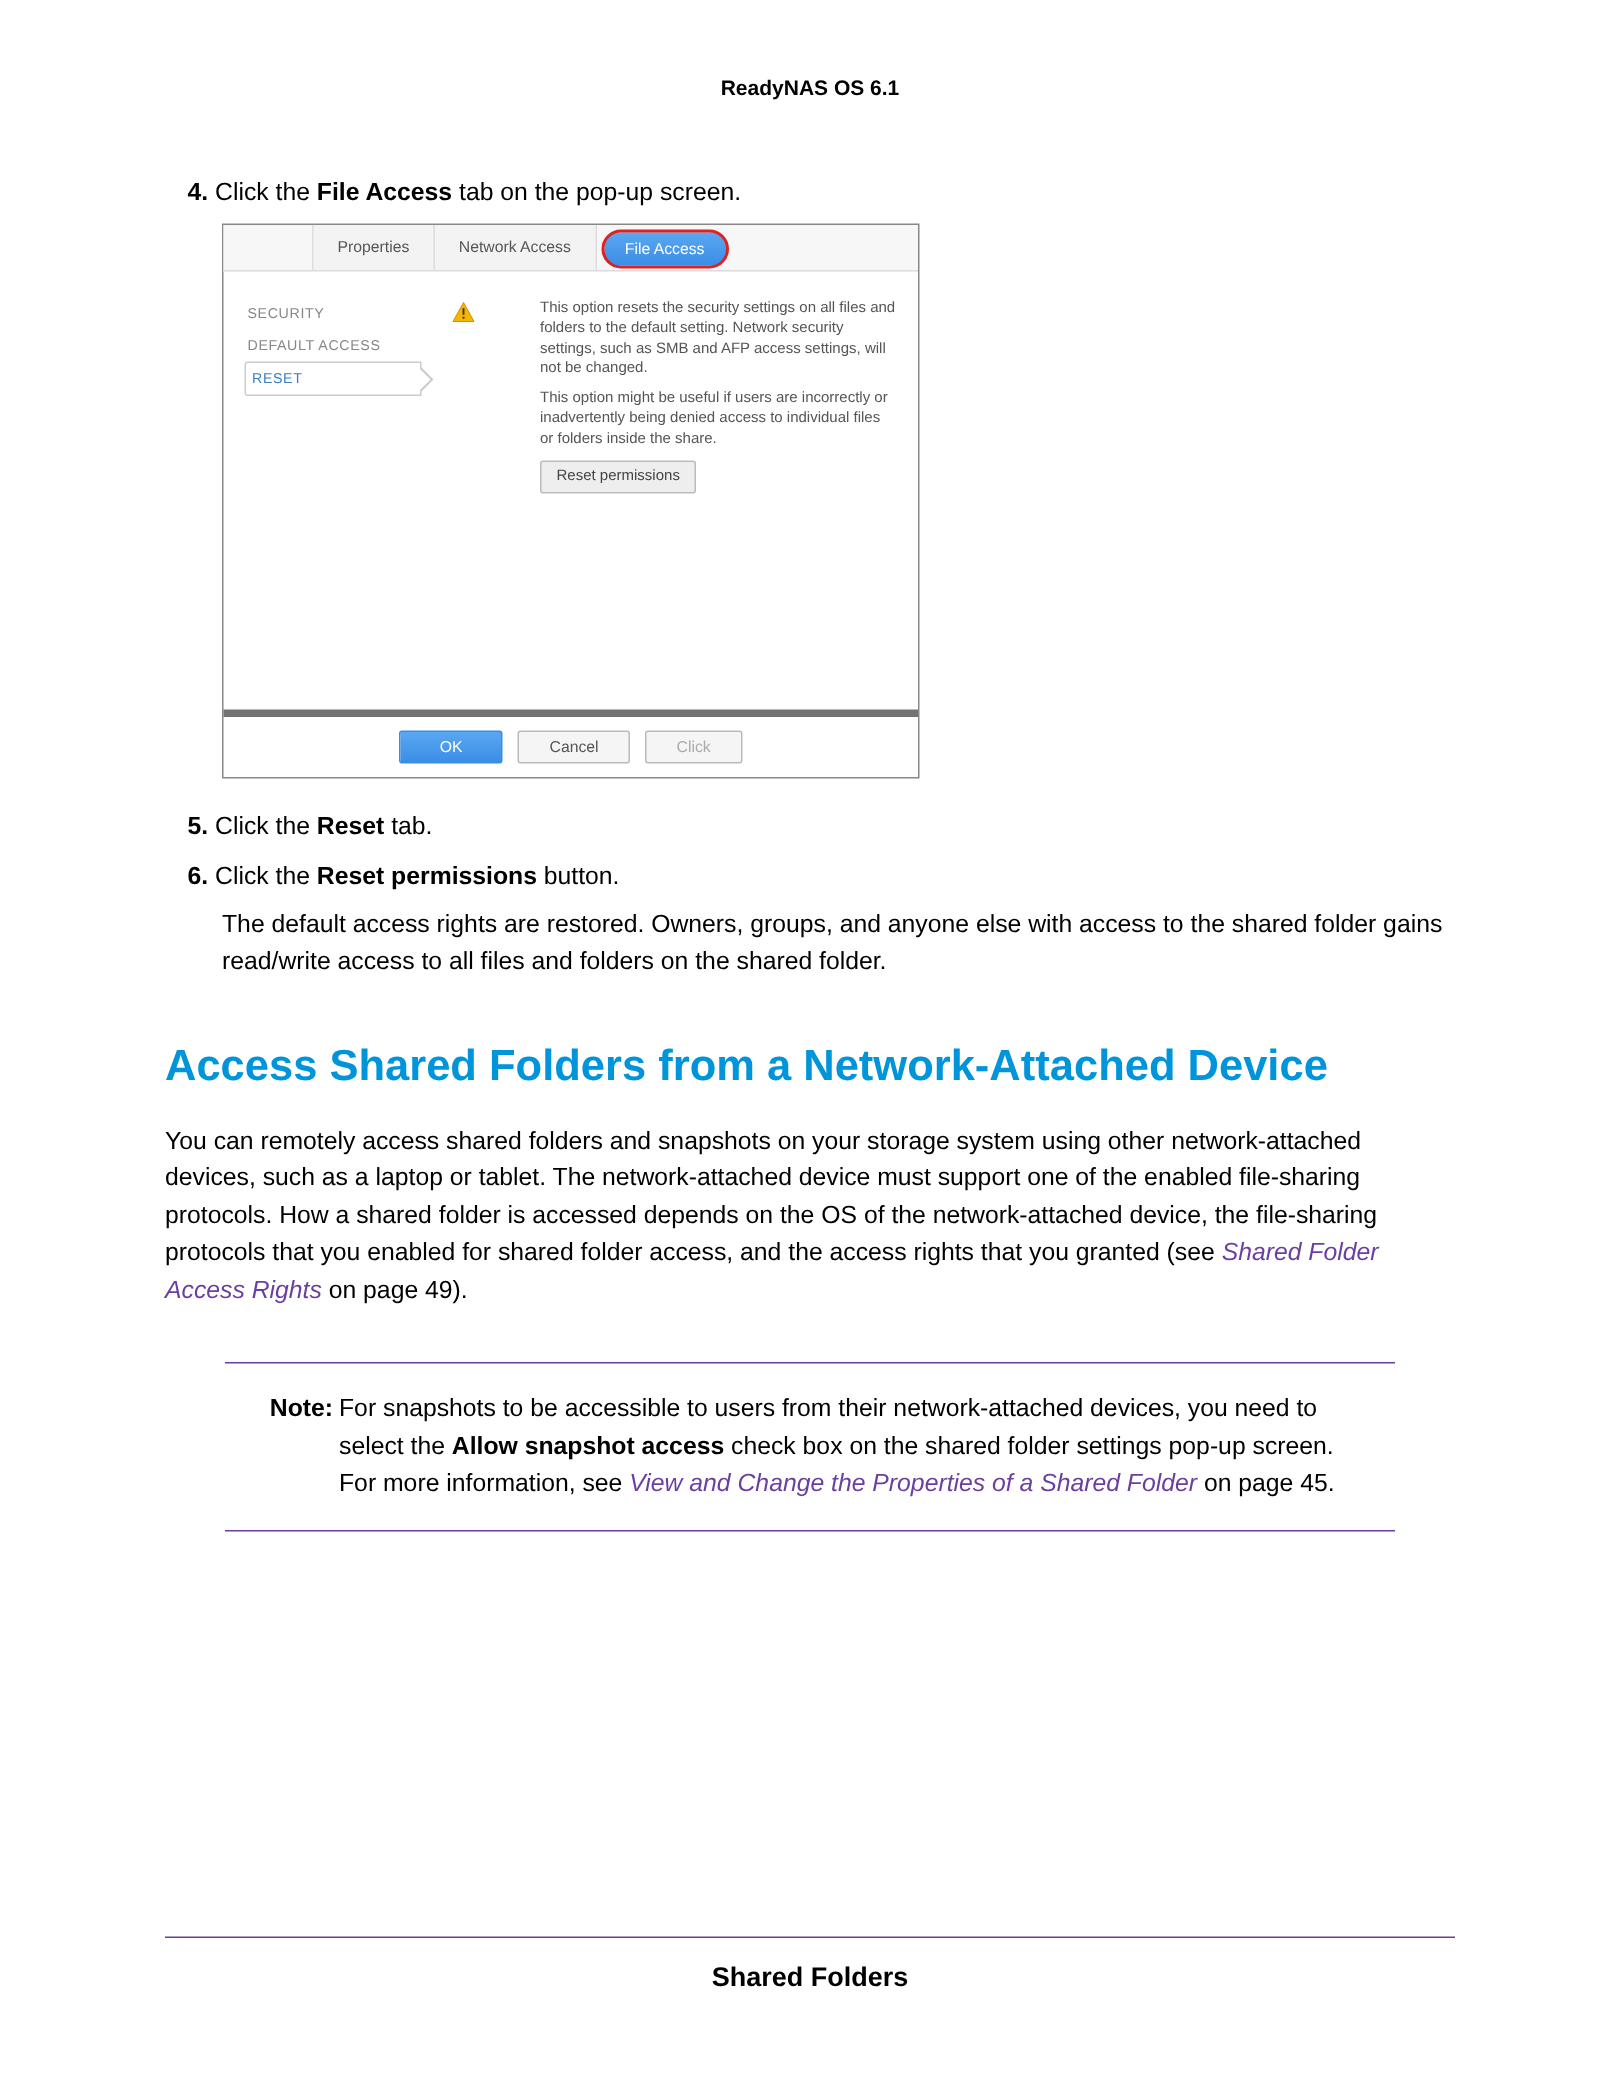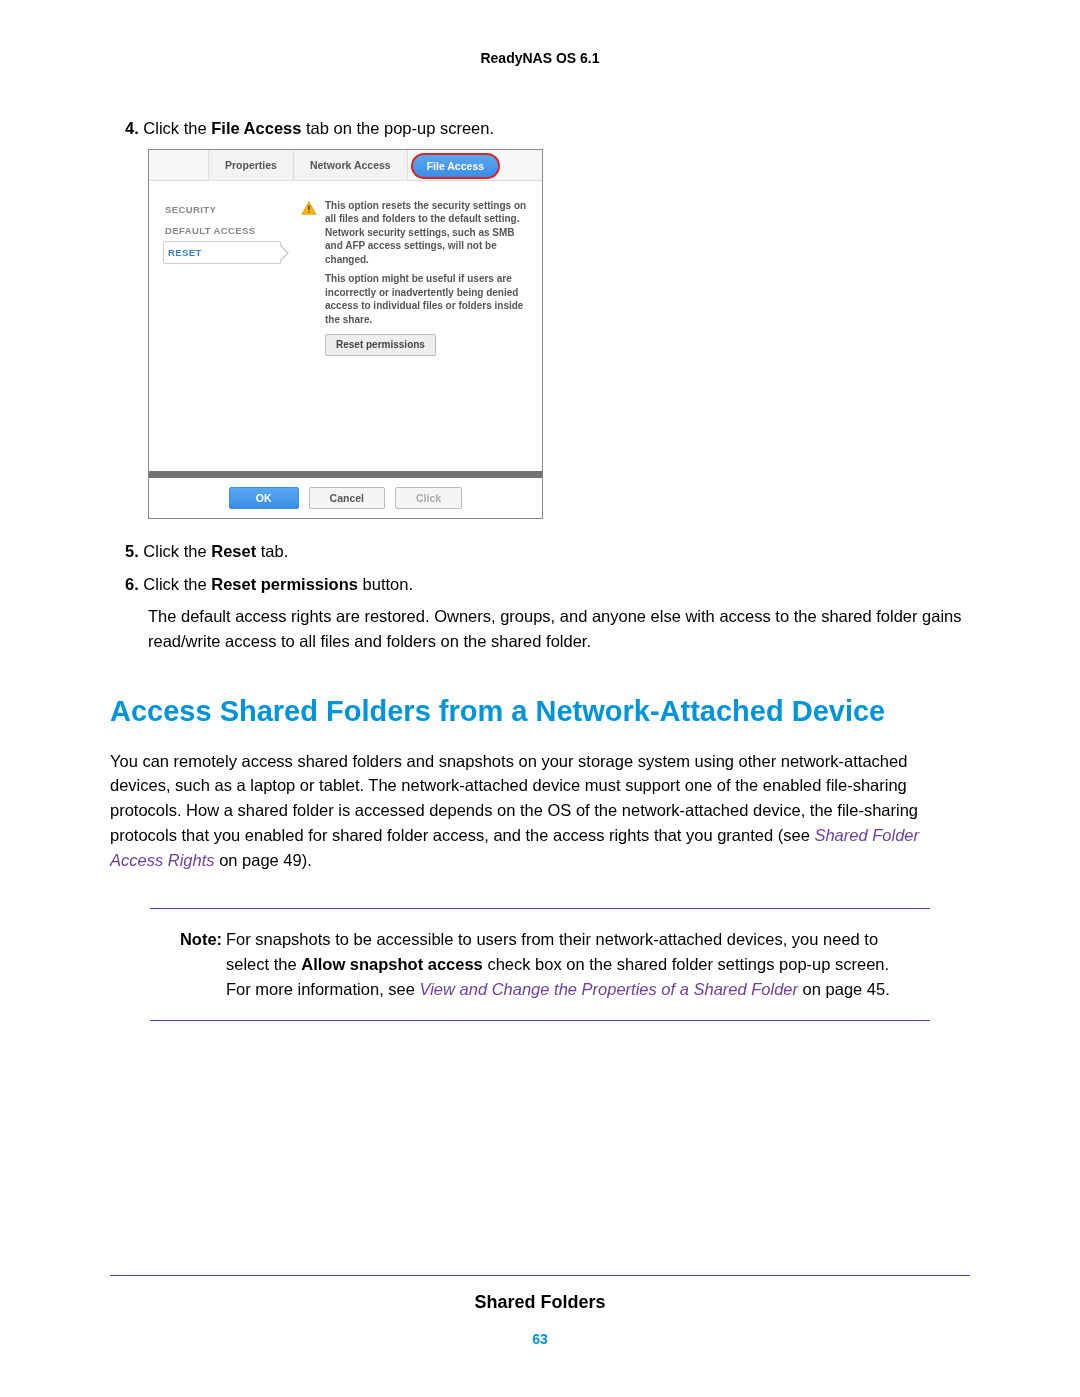--- a/index.html
+++ b/index.html
@@ -49,30 +49,29 @@
   .intro-text {
     font-size: 16.5px;
     line-height: 1.5;
   }
   .link-purple {
     color: #6b3fa0;
     font-style: italic;
   }
   
   .screenshot {
-    width: 395px;
+    width: 465px;
     height: 370px;
     border: 1px solid #888;
     margin: 8px 0 20px 38px;
     background: #fff;
     box-sizing: border-box;
     position: relative;
     font-family: "Segoe UI", Arial, sans-serif;
     color: #333;
-    font-weight: bold;
   }
   .ss-tabs {
     height: 30px;
     border-bottom: 1px solid #ddd;
     background: #f7f7f7;
     display: flex;
     align-items: stretch;
     padding-left: 60px;
   }
   .ss-tab {
@@ -137,20 +136,21 @@
     border-bottom: 8px solid transparent;
     border-left: 8px solid #fff;
     z-index: 1;
   }
   .ss-content {
     flex: 1;
     padding-left: 20px;
     font-size: 10px;
     color: #555;
     display: flex;
+    gap: 35px;
   }
   .ss-warn-icon {
     width: 16px; height: 14px;
     flex-shrink: 0;
     margin-right: 8px;
     margin-top: 2px;
   }
   .ss-text { line-height: 1.35; }
   .ss-text p { margin: 0 0 6px 0; }
   .ss-reset-btn {
@@ -160,21 +160,21 @@
     color: #444;
     font-size: 10px;
     padding: 3px 10px;
     border-radius: 2px;
     margin-top: 2px;
   }
   .ss-footer {
     position: absolute;
     bottom: 0; left: 0; right: 0;
     height: 40px;
-    border-top: 7px solid #737373;
+    border-top: 5px solid #737373;
     display: flex;
     justify-content: center;
     align-items: center;
     gap: 10px;
     text-align: right;
   }
   .ss-btn {
     font-size: 10.5px;
     padding: 4px 20px;
     border: 1px solid #bbb;
@@ -290,16 +290,15 @@
       <span class="note-label">Note:</span>
       <span>
         <span>For snapshots to be accessible to users from their network-attached devices, you need to select the </span><span class="bold">Allow snapshot access</span><span> check box on the shared folder settings pop-up screen. For more information, see </span><span class="link-purple">View and Change the Properties of a Shared Folder</span><span> on page 45.</span>
       </span>
     </div>
   </div>
 
   <div class="page-footer">
     <div class="footer-rule"></div>
     <div class="footer-chapter">Shared Folders</div>
-    <div class="footer-page">63</div>
   </div>
 
 </div>
 
 </body></html>

